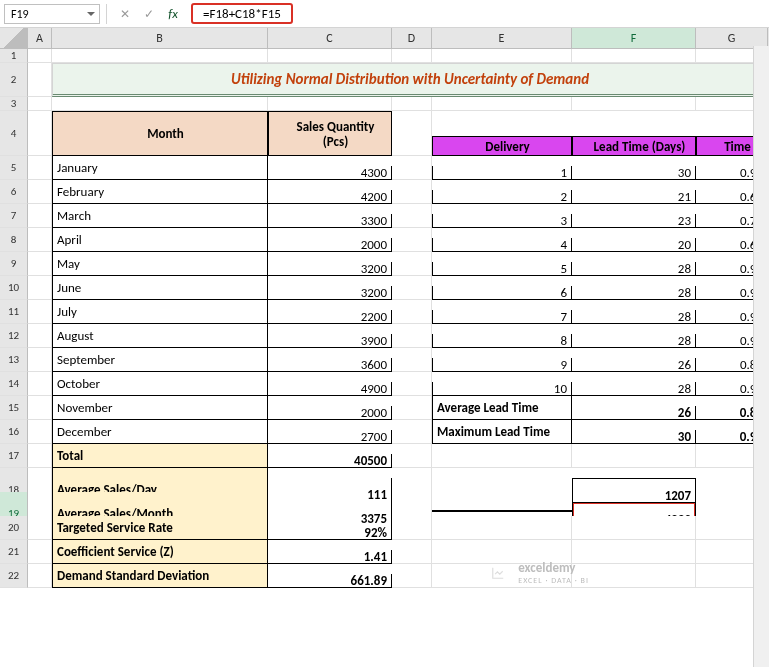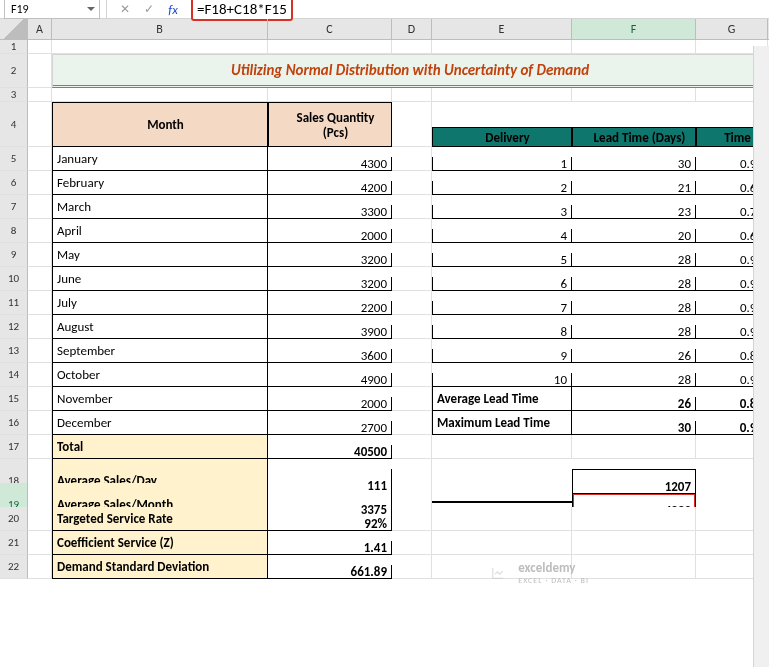--- a/index.html
+++ b/index.html
@@ -11,21 +11,21 @@
     user-select: none;
     width: 769px;
     height: 667px;
     overflow: hidden;
   }
 
   
   .formula-bar {
     display: flex;
     align-items: center;
-    height: 19px;
+    height: 28px;
     border-bottom: 1px solid #d4d4d4;
     background: #fff;
     padding: 0 4px;
   }
   .name-box {
     display: flex;
     align-items: center;
     width: 96px;
     height: 20px;
     border: 1px solid #c0c0c0;
@@ -45,28 +45,28 @@
   }
   .fb-btn {
     display: inline-flex;
     align-items: center;
     justify-content: center;
     width: 20px; height: 20px;
     color: #9a9a9a;
     font-size: 12px;
     margin: 0 2px;
   }
-  .fx-label { font-style: italic; font-size: 13px; color: #1d4ed8; }
+  .fx-label { font-style: italic; font-size: 13px; color: #14532d; }
   .formula-input-wrap { flex: 1; padding-left: 6px; }
   .formula-highlight {
     display: inline-block;
     border: 2px solid #d93025;
     border-radius: 3px;
-    padding: 1px 4px;
-    font-size: 15px;
+    padding: 1px 10px;
+    font-size: 13px;
     color: #000;
     background: #fff;
   }
 
   
   .col-headers, .grid-row {
     display: grid;
     grid-template-columns: 28px 24px 216px 124px 40px 140px 124px 72px;
   }
   .col-headers {
@@ -139,21 +139,21 @@
     justify-content: center;
   }
 
   
   .tb { border: 1px solid #000 !important; }
   .tb-b { border-bottom: 1px solid #000; }
   .tb-l { border-left: 1px solid #000; }
   .tb-r { border-right: 1px solid #000; }
 
   .header-month { background: #f4d9c5; }
-  .header-delivery { background: #0f766e; margin-top: 25px; }
+  .header-delivery { background: #d946ef; margin-top: 25px; }
   .header-result { background: #c5e0b4; margin-top: 42px; }
   .cream { background: #fff2cc; }
 
   .active-cell-border {
     position: absolute;
     inset: -1px;
     border: 2px solid #d93025;
     pointer-events: none;
   }
 

